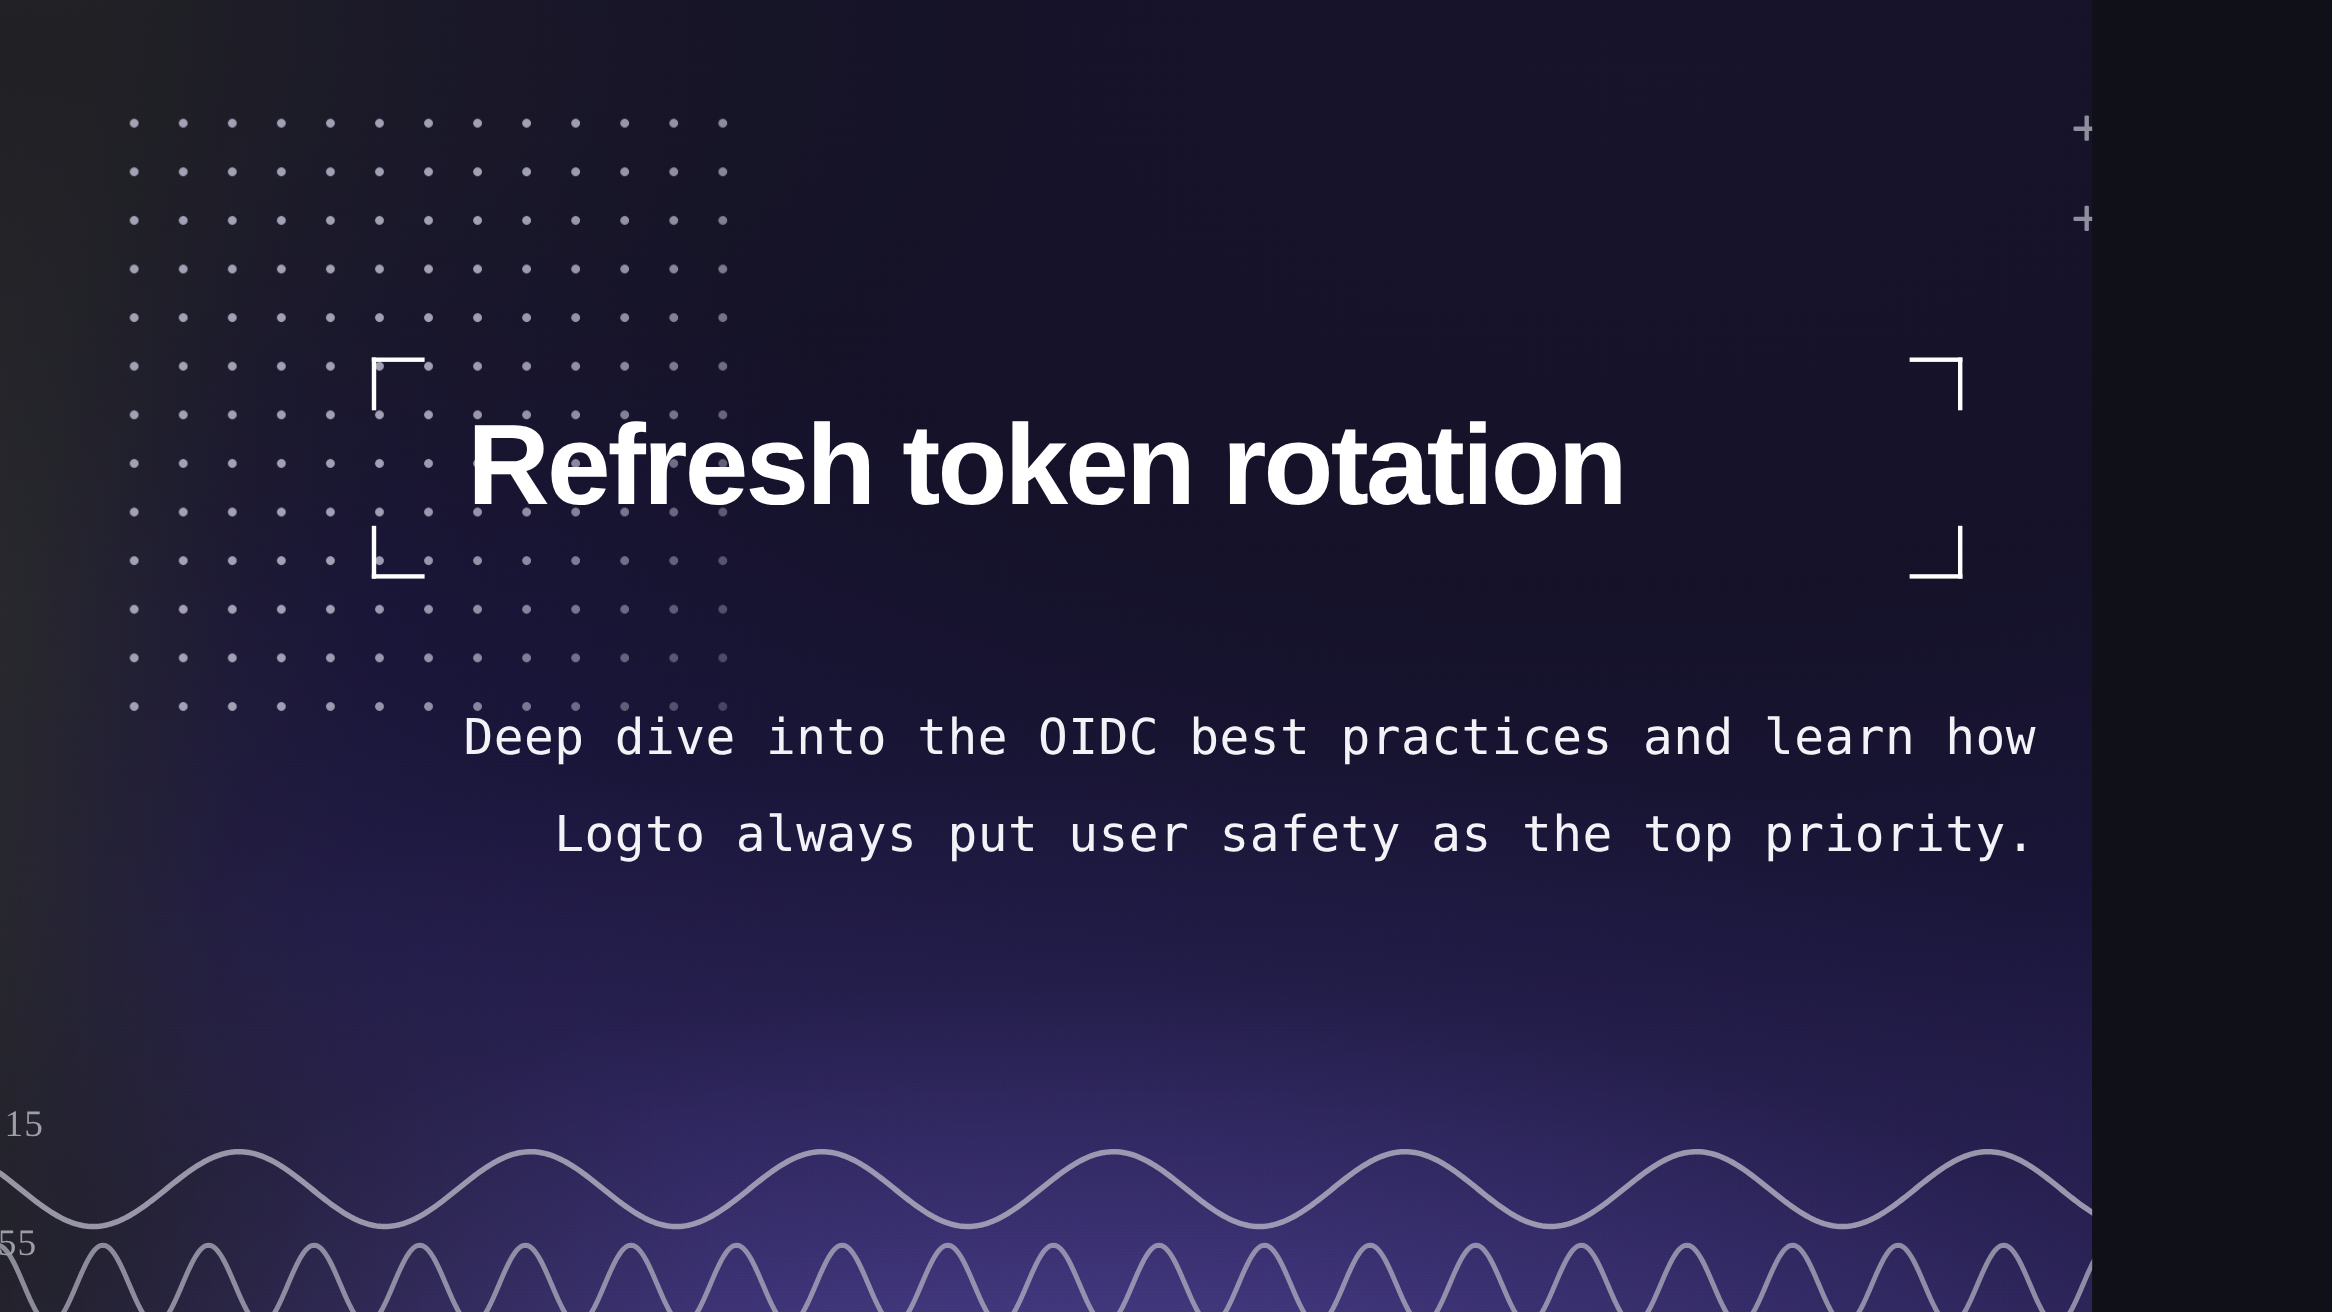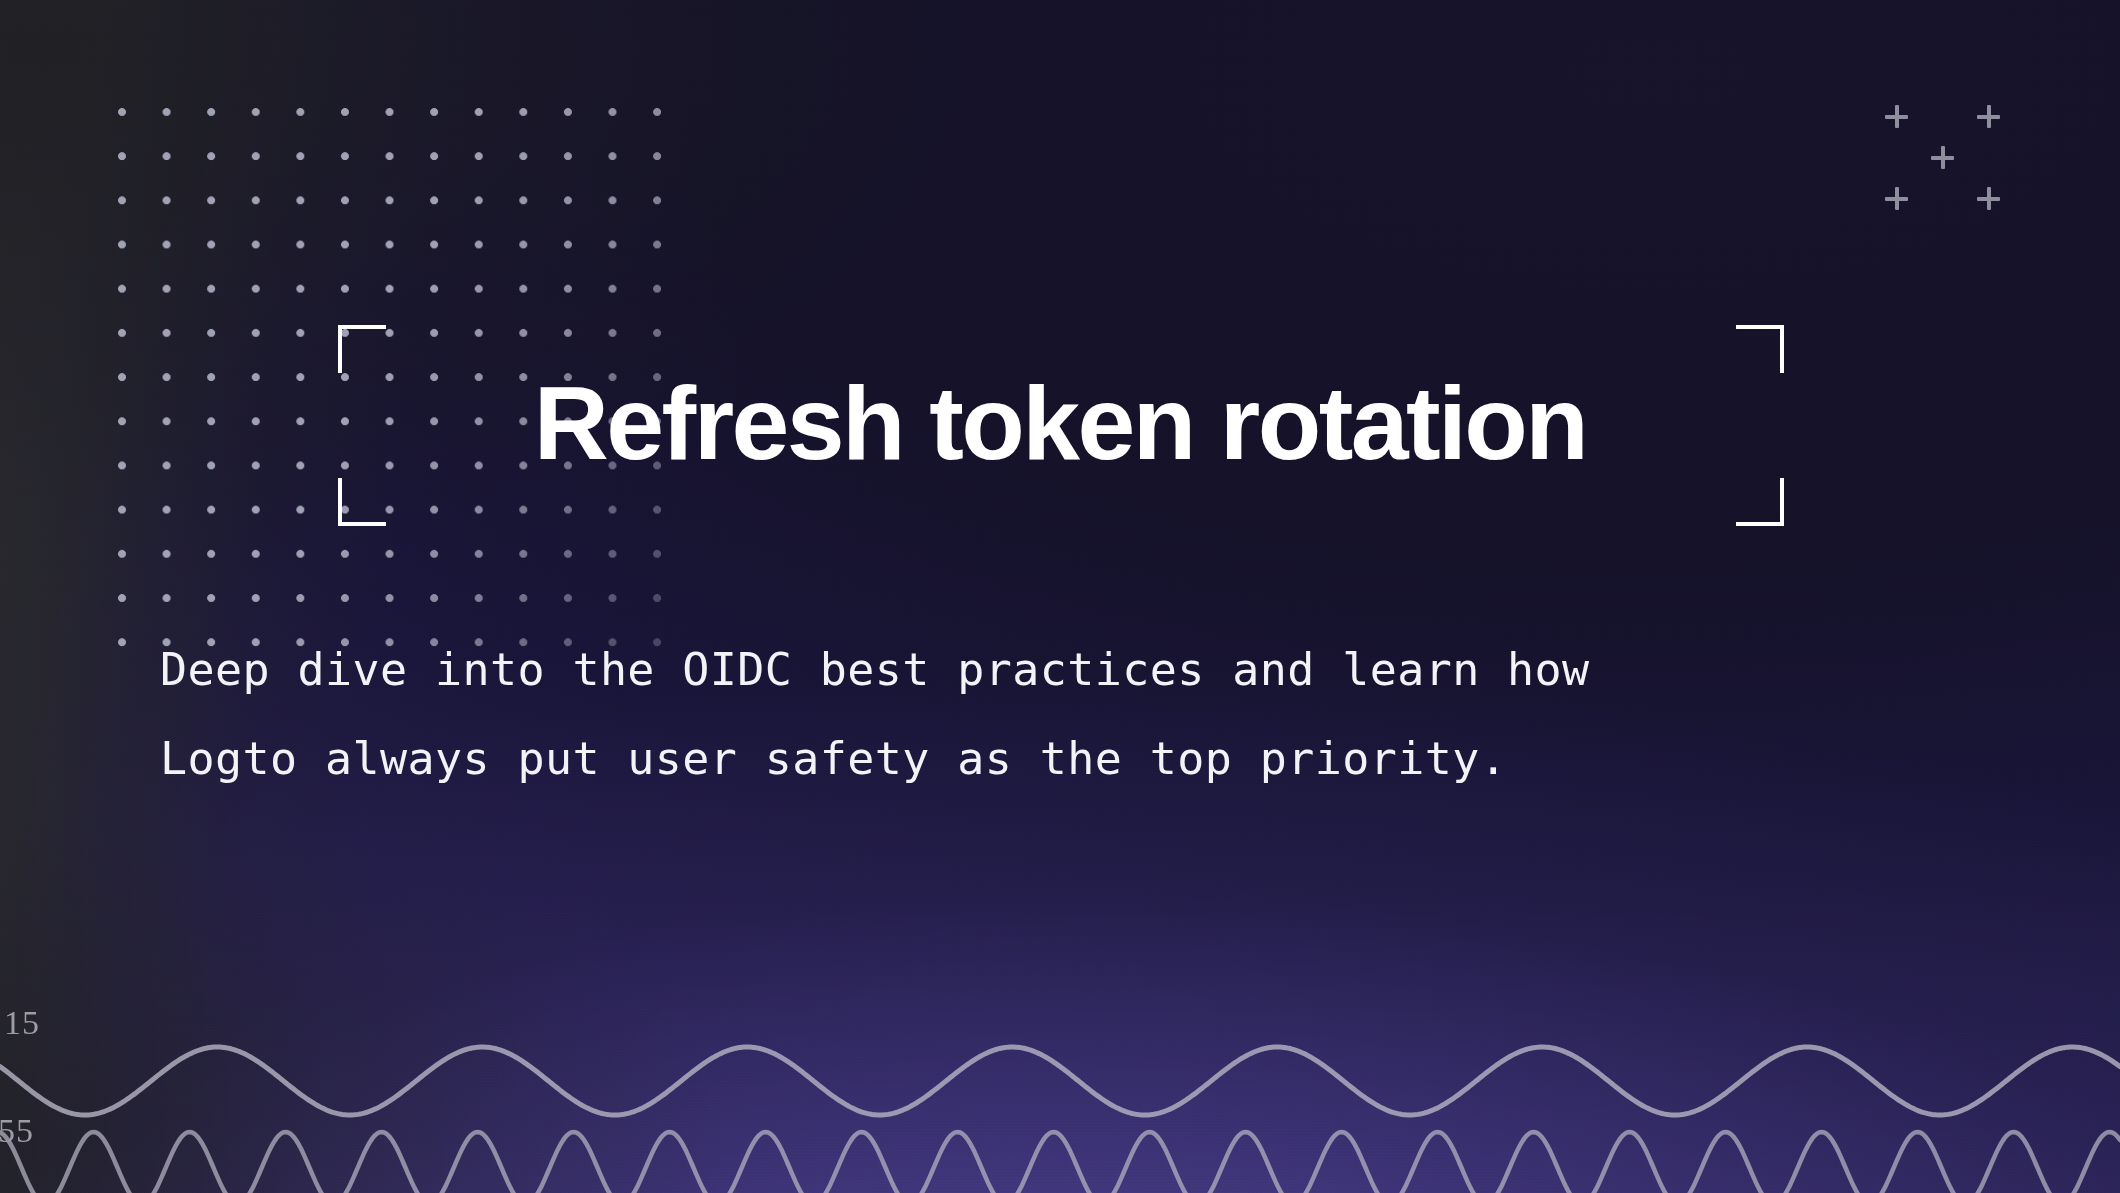--- a/index.html
+++ b/index.html
@@ -7,21 +7,21 @@
   html, body {
     width:2120px; height:1193px;
     overflow:hidden;
     background:#101018;
     font-family:"Liberation Sans", sans-serif;
   }
 
   
   #stage {
     position:relative;
-    width:2120px; height:1193px;
+    width:1902px; height:1193px;
     overflow:hidden;
     isolation:isolate;
   }
 
   
   .bg-base {
     position:absolute; inset:0;
     background:#15131f;
   }
   .bg-g1 {            
@@ -99,21 +99,21 @@
     letter-spacing:-2.6px;
     color:#ffffff;
   }
 
   
   #subtitle {
     position:absolute;
     left:50%; top:625px;
     transform:translateX(-50%);
     width:1800px;
-    text-align:left;
+    text-align:right;
     font-family:"DejaVu Sans Mono", "Liberation Mono", monospace;
     font-size:45px;
     line-height:89px;
     letter-spacing:0.4px;
     color:#f2f2f7;
     white-space:pre-line;
   }
 
   
   #waves { position:absolute; left:0; bottom:0; width:2120px; height:330px; }

